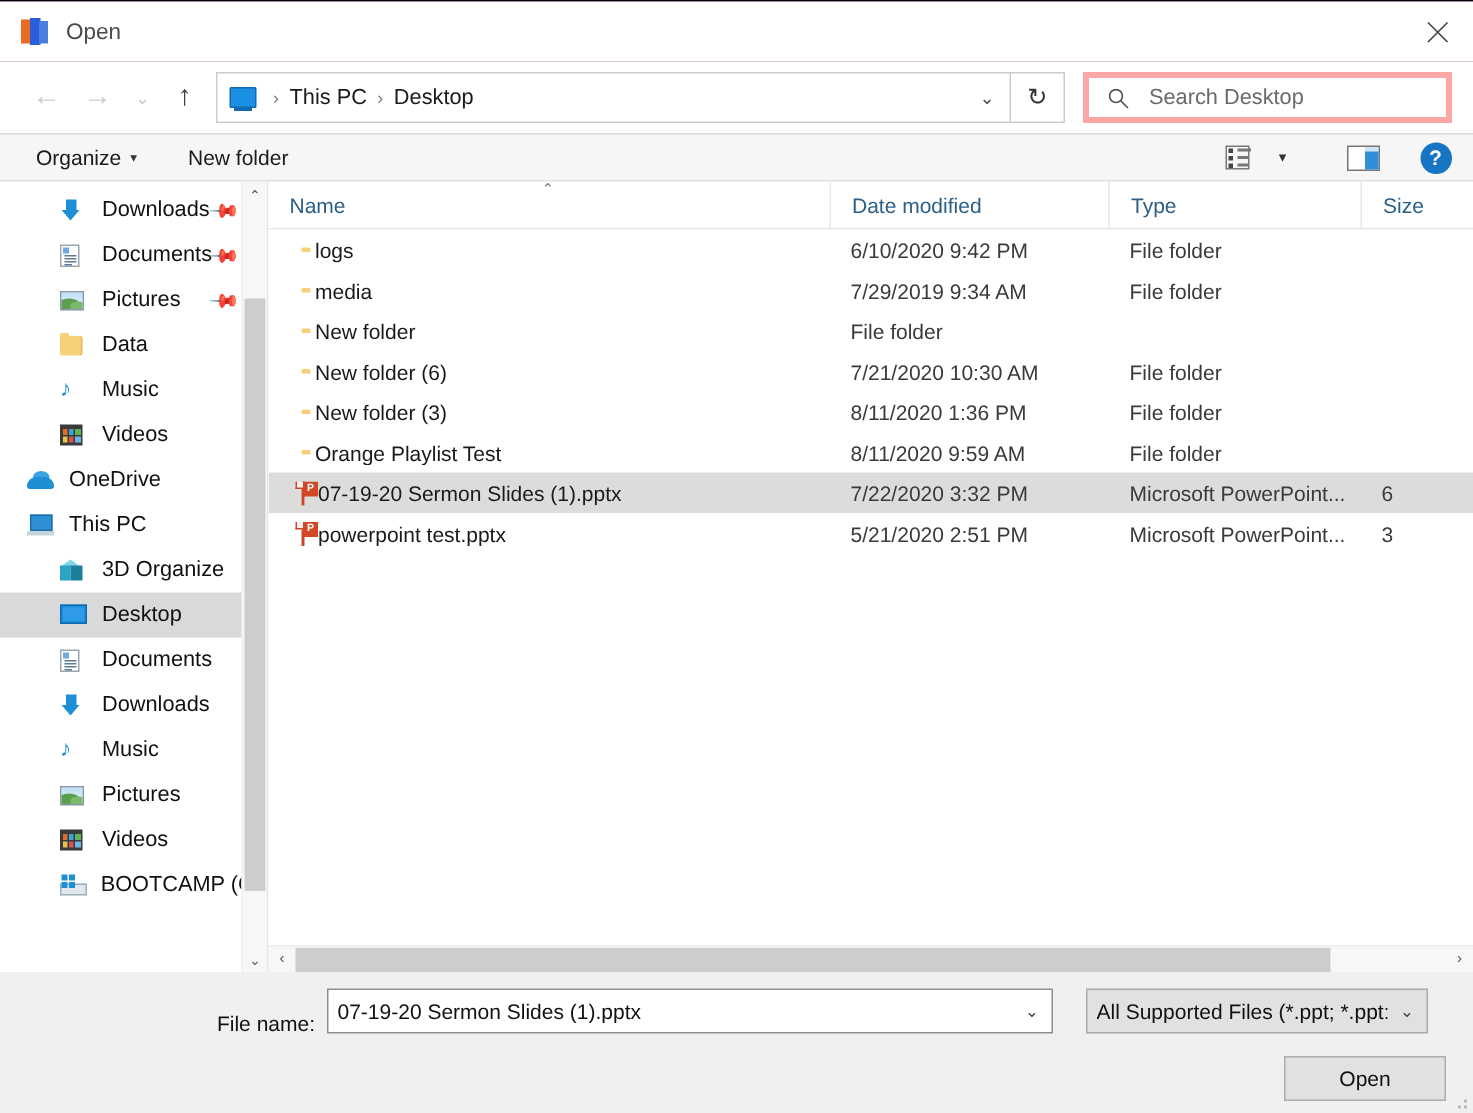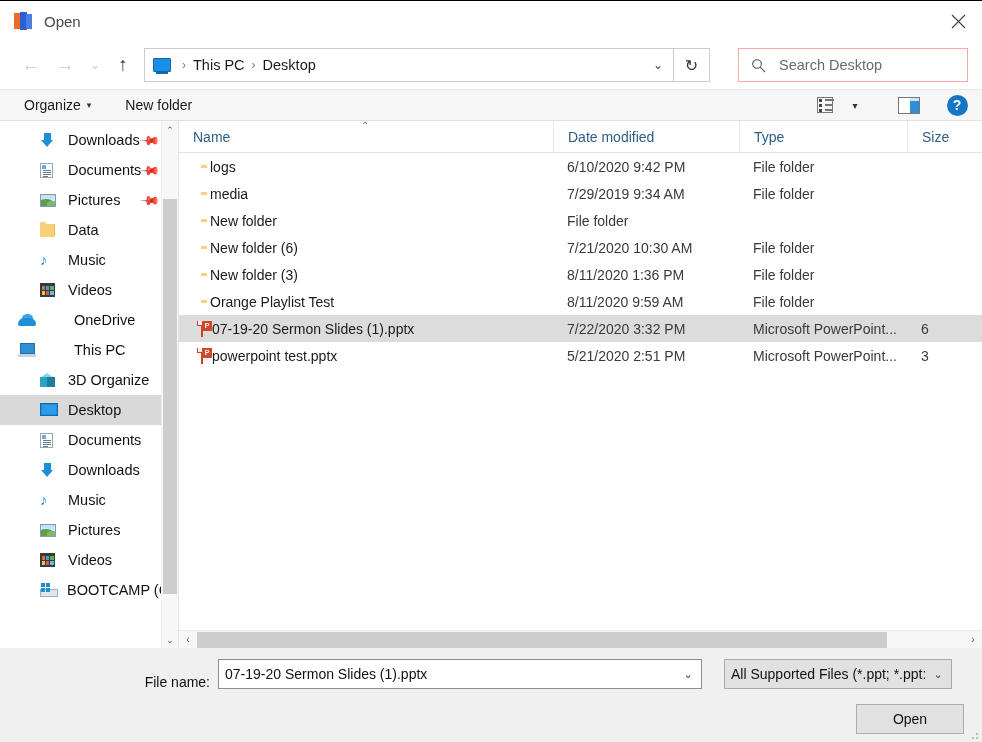--- a/index.html
+++ b/index.html
@@ -81,24 +81,24 @@
     font-size:12px; color:#444;
   }
   .refresh-btn {
     width: 36px; height: 34px;
     border: 1px solid #cccccc; border-left: none;
     display: flex; align-items: center; justify-content: center;
     background: #fff; font-size: 16px; color: #333;
   }
   .searchbox {
     flex: 1; height: 34px;
-    border: 1px solid #fca5a5;
+    border: 4px solid #fca5a5;
     background: #fff;
     display: flex; align-items: center;
-    margin-left: 28px;
+    margin-left: 12px;
     padding-left: 12px;
   }
   .search-icon { width:18px; color:#555; font-size:14px; display:flex; align-items:center;}
   .search-ph { font-size: 14.5px; color: #6a6a6a; margin-left: 10px; }
 
   
   .toolbar {
     height: 32px; min-height: 32px;
     display: flex; align-items: center;
     background: #f6f6f6;
@@ -128,21 +128,21 @@
     background: #ffffff;
     position: relative;
     overflow: hidden;
     padding-top: 4px;
   }
   .side-item {
     height: 30px; display:flex; align-items:center;
     padding-left: 28px; font-size: 14.5px; color:#111;
     position: relative; white-space: nowrap;
   }
-  .side-item.indent1 { padding-left: 28px; gap: 28px; }
+  .side-item.indent1 { padding-left: 28px; }
   .side-item.indent2 { padding-left: 40px; }
   .side-item.sel { background:#d9d9d9; }
   .side-ico { width: 22px; display:flex; align-items:center; justify-content:flex-start; margin-right: 6px;}
   .pin { position:absolute; right: 20px; color:#8a8a8a; font-size:13px; transform: rotate(45deg); }
 
   
   .ic-folder { width:15px; height:13px; background:#f7d07a; border-radius:1px 2px 2px 1px; position:relative; box-shadow: inset -1px 0 0 #e6b94e;}
   .ic-folder:before { content:""; position:absolute; left:0; top:-2px; width:6px; height:3px; background:#f7d07a; border-radius:1px 1px 0 0;}
   .ic-down { width:15px; height:15px; position:relative;}
   .ic-down .sh { position:absolute; left:4px; top:0; width:7px; height:8px; background:#1e8fd5;}

